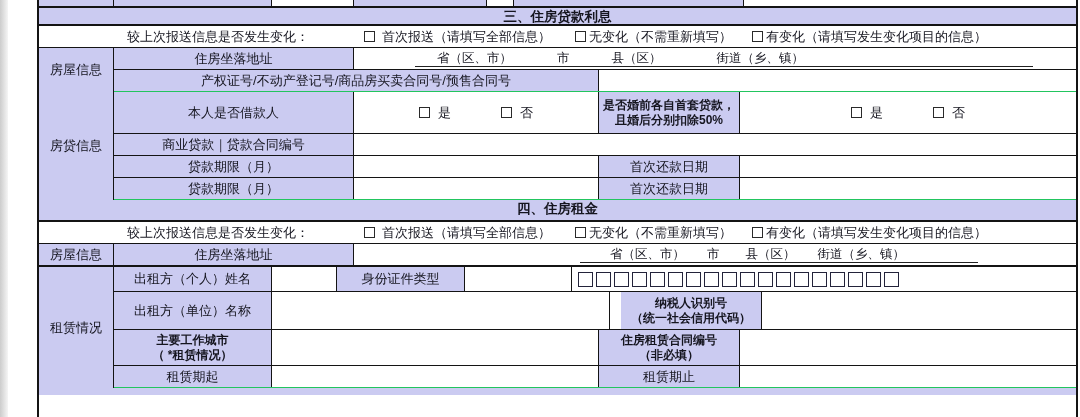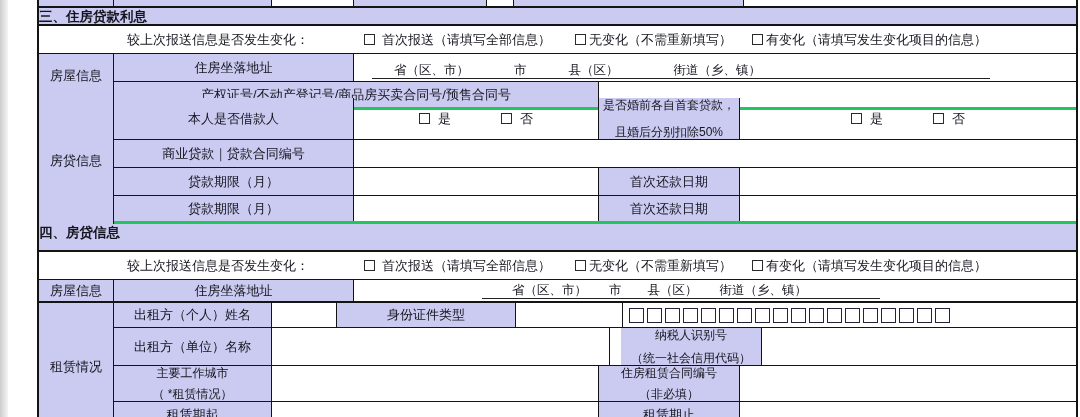--- a/index.html
+++ b/index.html
@@ -24,58 +24,58 @@
     display: flex; flex-direction: column;
     background: #ffffff;
   }
   .row { display: flex; flex: 0 0 auto; border-bottom: 1px solid #141414; }
   .row.thick { border-bottom-width: 2px; }
   .cell {
     border-right: 1px solid #141414;
     display: flex; align-items: center; justify-content: center;
     overflow: hidden;
   }
-  .cell.last { border-right: none; flex: 1; }
+  .cell.last { border-right: none; flex: 1; justify-content: center; }
   .purple { background: #cbcbf1; }
   .band { display: flex; flex: 0 0 auto; }
   .band .group-cell {
     width: 75px; border-right: 1px solid #141414;
     display: flex; align-items: center; justify-content: center;
   }
   .band .sub { flex: 1; display: flex; flex-direction: column; }
-  .band .sub .row:last-child.bandend { border-bottom: 3px solid #22c55e; }
+  .band .sub .row:last-child.bandend { border-bottom: 1px solid #22c55e; }
 
   .h8  { height: 8px; }
   .h18 { height: 18px; }
-  .h22 { height: 28px; }
+  .h22 { height: 22px; }
   .h23 { height: 23px; }
   .h25 { height: 25px; }
   .h36 { height: 36px; }
   .h38 { height: 38px; gap: 11px; }
   .h42 { height: 42px; }
   .h44 { height: 44px; }
   .h7  { height: 7px; border-bottom: none; }
 
   .w75  { width: 75px; }
   .w158 { width: 158px; }
   .w65  { width: 65px; }
   .w82  { width: 82px; }
   .w107 { width: 107px; }
   .w133 { width: 133px; }
   .w27  { width: 27px; }
   .w141 { width: 141px; }
-  .w155 { width: 179px; }
+  .w155 { width: 128px; }
   .w230 { width: 230px; }
   .w240 { width: 240px; }
   .w245 { width: 245px; }
   .w327 { width: 327px; }
   .w485 { width: 485px; }
 
-  .sec-header { font-weight: 700; font-size: 13.5px; }
-  .two-line { flex-direction: column; justify-content: space-between; line-height: 1.2; font-size: 12px; text-align: center; }
+  .sec-header { justify-content: center; font-weight: 700; font-size: 13.5px; }
+  .two-line { flex-direction: column; justify-content: center; line-height: 1.2; font-size: 12px; text-align: center; font-weight: bold; }
   .change-row { align-items: center; padding-left: 88px; }
   .change-label { font-weight: 400; }
   .opt { display: flex; align-items: center; gap: 3px; }
   .opt.o1 { margin-left: 55px; gap: 7px; }
   .opt.o2 { margin-left: 24px; }
   .opt.o3 { margin-left: 20px; text-align: right; }
 
   .cb {
     width: 11px; height: 11px; flex: 0 0 auto;
     border: 1px solid #2a2a2a; background: #fff;
@@ -226,21 +226,21 @@
         <div class="cell w245"></div>
         <div class="cell w141 purple label">
           <span>首次还款日期</span>
         </div>
         <div class="cell last"></div>
       </div>
     </div>
   </div>
 
   <div class="row h22 thick purple sec-header">
-    <span>四、房贷信息</span>
+    <span>四、住房租金</span>
   </div>
 
   <div class="row h22 change-row">
     <span class="change-label">较上次报送信息是否发生变化：</span>
     <span class="opt o1">
       <span class="cb"></span>
       <span>首次报送（请填写全部信息）</span>
     </span>
     <span class="opt o2">
       <span class="cb"></span>

